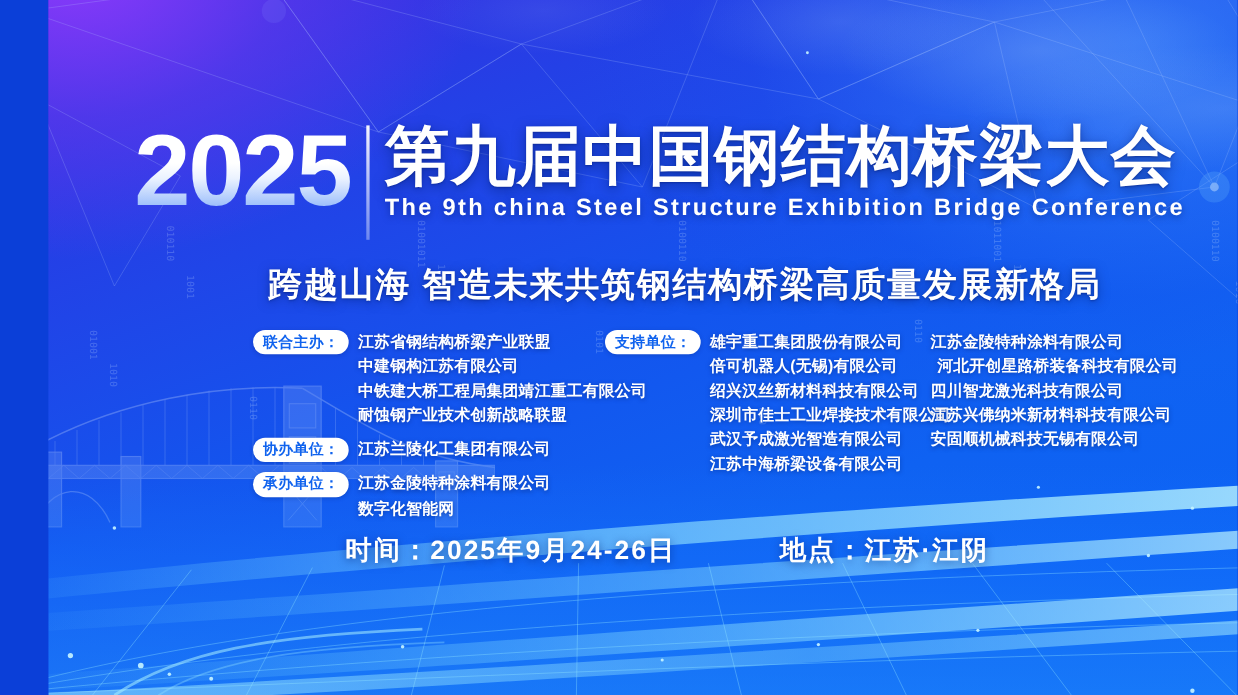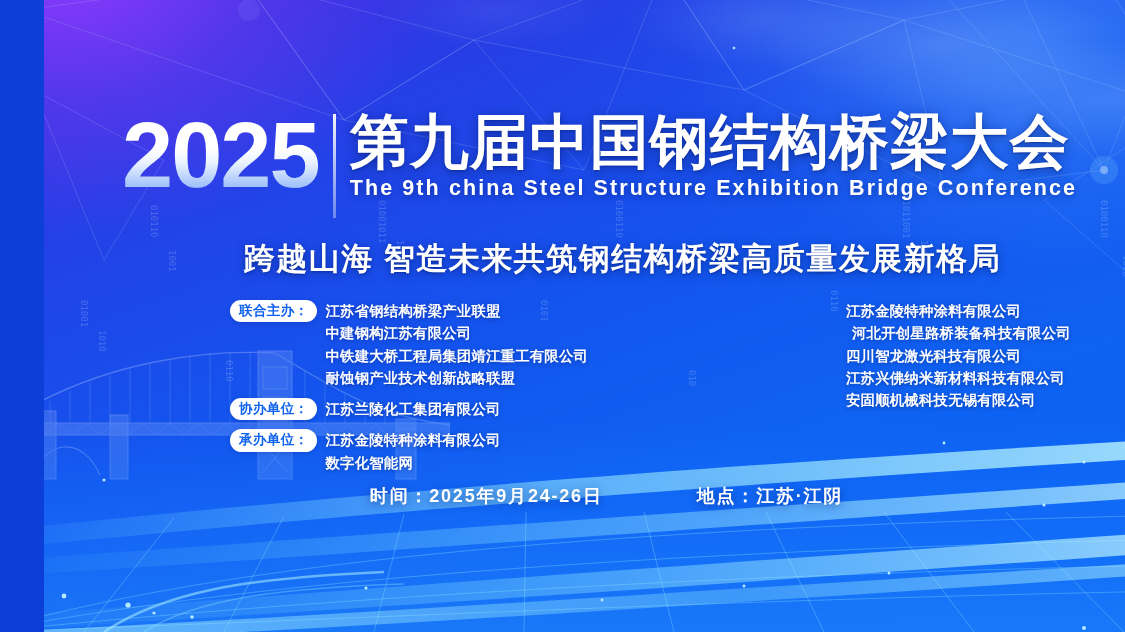--- a/index.html
+++ b/index.html
@@ -108,21 +108,21 @@
     text-shadow: 0 1px 4px rgba(6,35,120,.55);
   }
   .org-line.indent { padding-left: 6px; }
   .gap-sm { height: 6px; }
 
   .footer {
     position: absolute; left: 0; top: 484px; width: 100%;
     display: flex; justify-content: center; align-items: center; gap: 94px;
   }
   .footer-item {
-    font-size: 18px; font-weight: 700; letter-spacing: 1.8px; color: #ffffff;
+    font-size: 24px; font-weight: 700; letter-spacing: 1.8px; color: #ffffff;
     white-space: nowrap;
     text-shadow: 0 2px 8px rgba(6,30,110,.55);
   }
 </style>
 </head>
 <body>
 
 <div id="banner">
 
   <div class="bg-clouds"></div>
@@ -319,20 +319,33 @@
         <div class="gap-sm"></div>
         <div class="org-group">
           <div class="pill">承办单位：</div>
           <div class="org-lines">
             <div class="org-line">江苏金陵特种涂料有限公司</div>
             <div class="org-line">数字化智能网</div>
           </div>
         </div>
       </div>
 
+      <div class="org-col col-mid">
+        <div class="org-group">
+          <div class="pill">支持单位：</div>
+          <div class="org-lines">
+            <div class="org-line">雄宇重工集团股份有限公司</div>
+            <div class="org-line">倍可机器人(无锡)有限公司</div>
+            <div class="org-line">绍兴汉丝新材料科技有限公司</div>
+            <div class="org-line">深圳市佳士工业焊接技术有限公司</div>
+            <div class="org-line">武汉予成激光智造有限公司</div>
+            <div class="org-line">江苏中海桥梁设备有限公司</div>
+          </div>
+        </div>
+      </div>
 
       <div class="org-col col-right">
         <div class="org-group">
           <div class="org-lines" style="margin-left:0">
             <div class="org-line">江苏金陵特种涂料有限公司</div>
             <div class="org-line indent">河北开创星路桥装备科技有限公司</div>
             <div class="org-line">四川智龙激光科技有限公司</div>
             <div class="org-line">江苏兴佛纳米新材料科技有限公司</div>
             <div class="org-line">安固顺机械科技无锡有限公司</div>
           </div>

